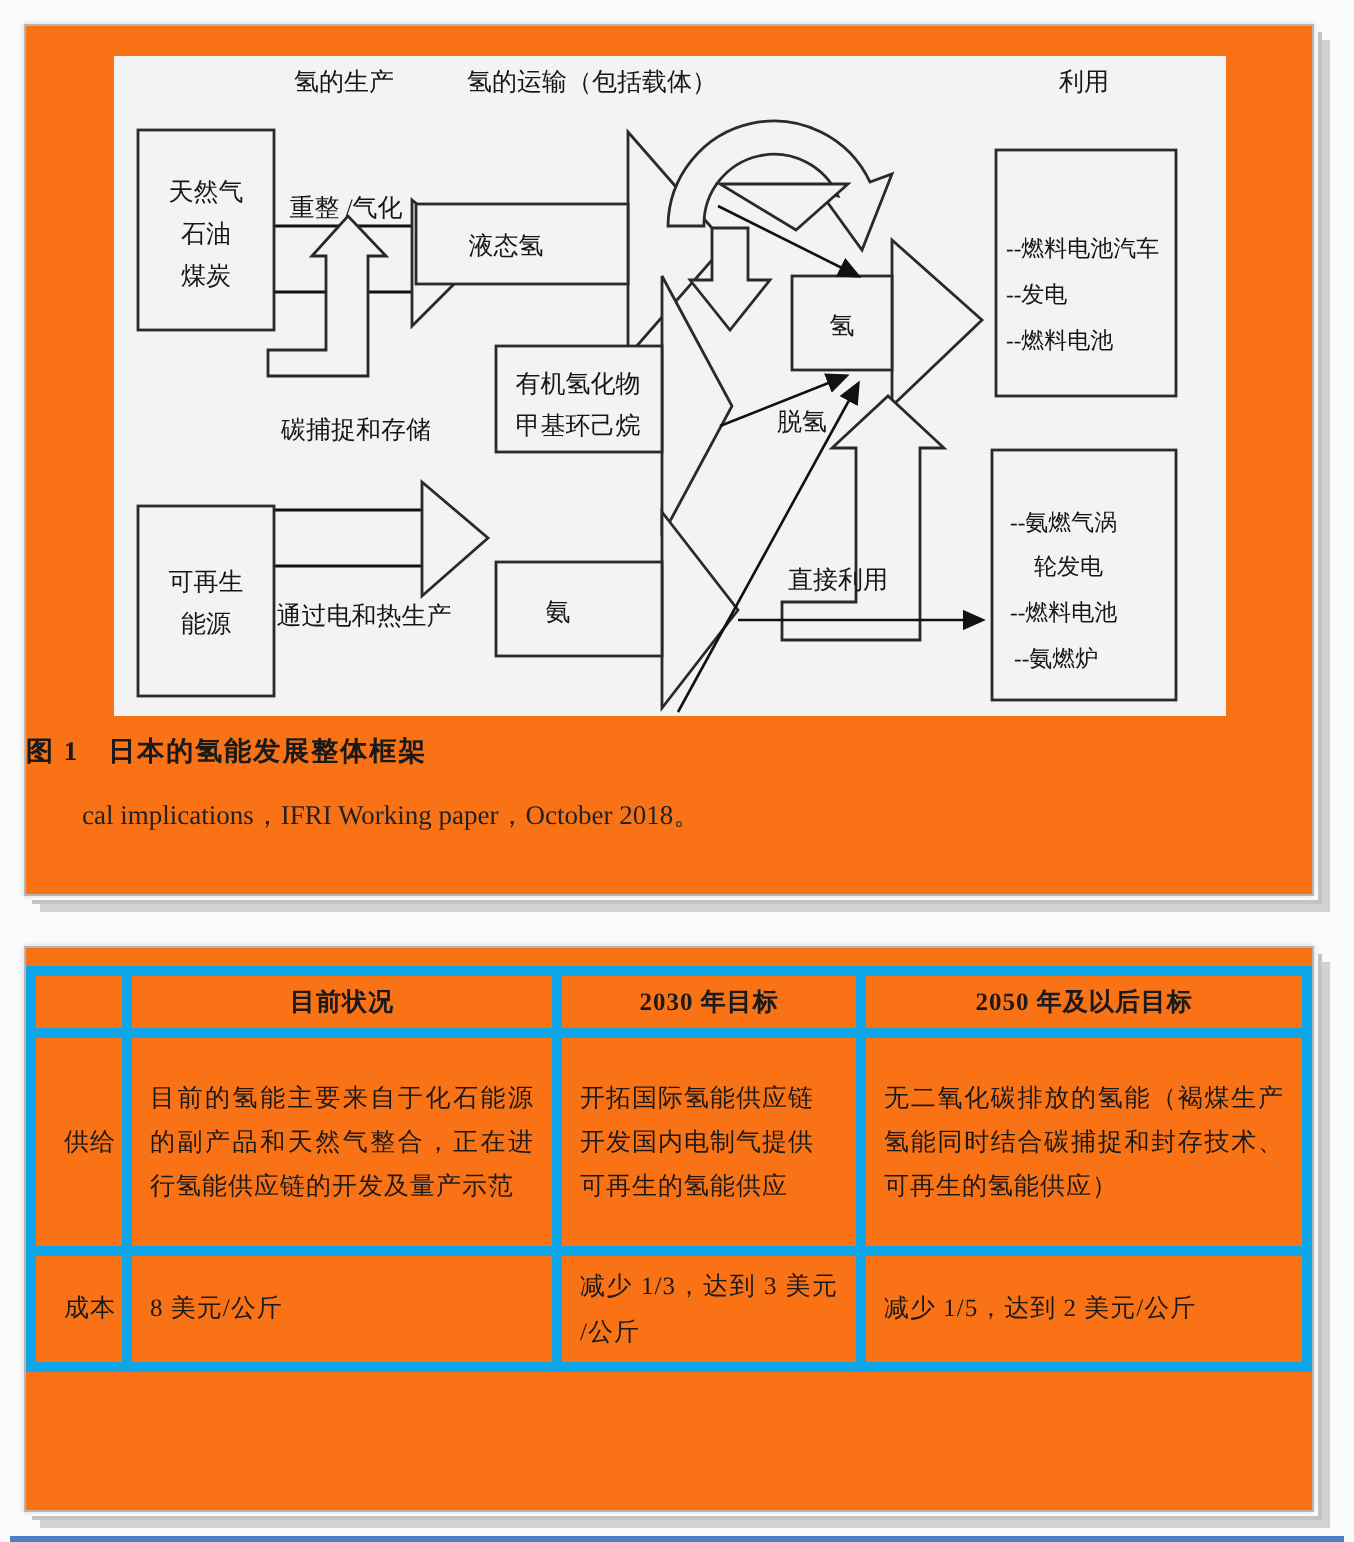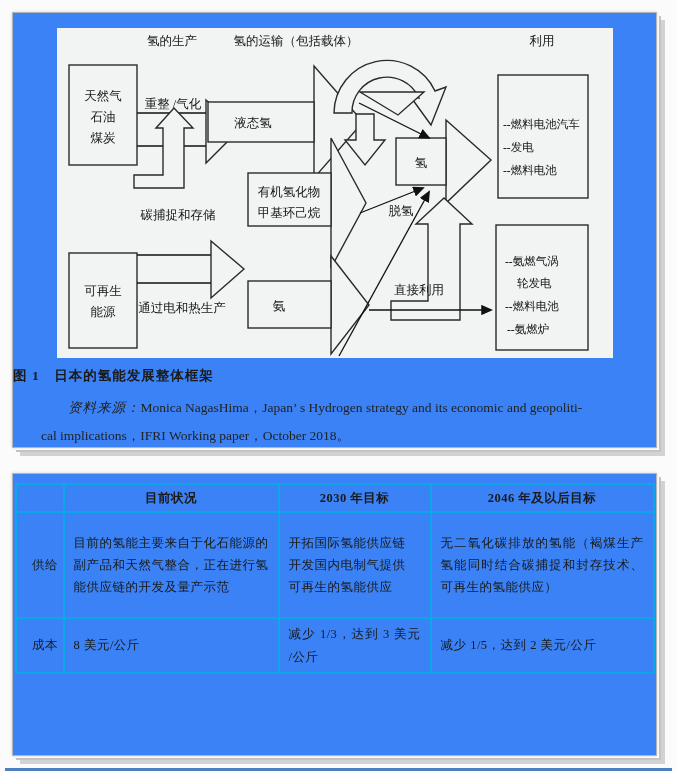--- a/index.html
+++ b/index.html
@@ -4,21 +4,21 @@
 <style>
   html,body{margin:0;padding:0;}
   body{
     width:677px;height:771px;position:relative;
     background:#fbfbfc;
     font-family:"Liberation Serif","DejaVu Serif",serif;
     color:#1a1a1a;
     overflow:hidden;
   }
   .page{
-    position:absolute;left:12px;width:643px;background:#3b82f6;
+    position:absolute;left:12px;width:643px;background:#f97316;
     border:1px solid #b5b5b5;
     box-shadow:
       0 0 3px rgba(0,0,0,.16),
       3px 3px 0 -1px #ffffff,
       4px 4px 0 0 #c4c4c4,
       6px 6px 0 -2px #ffffff,
       8px 8px 0 0 #d2d2d2;
   }
   .page-figure{top:12px;height:434px;}
   .page-table{top:473px;height:281px;}
@@ -39,21 +39,21 @@
 
   .tbl-title{
     text-align:center;font-weight:bold;font-size:13.5px;letter-spacing:1px;
     margin-top:15px;
   }
   table.strategy{
     margin:9px auto 0;border-collapse:collapse;table-layout:fixed;
     width:638px;border:2px solid #2e2e2e;
   }
   table.strategy th,table.strategy td{
-    border:2px solid #0ea5e9;vertical-align:middle;
+    border:5px solid #0ea5e9;vertical-align:middle;
     font-size:12.5px;line-height:1.78;letter-spacing:.5px;
   }
   table.strategy th{font-weight:bold;height:24px;padding:1px 2px;text-align:center;}
   td.rowlab{text-align:center;font-weight:normal;padding-left:12px;}
   td.cell{padding:3px 9px;text-align:justify;white-space:pre-line;}
   tr.r-supply td{height:98px;}
   tr.r-volume td{height:46px;}
   tr.r-cost td{height:47px;}
 
   .bottom-strip{
@@ -163,40 +163,39 @@
       <text class="dt" x="364" y="139" text-anchor="middle">氢</text>
       <text class="dt" x="222" y="282" text-anchor="middle">氨</text>
       <text class="dt" x="125" y="284" text-anchor="middle">通过电和热生产</text>
       <text class="dt" x="362" y="266" text-anchor="middle">直接利用</text>
     </svg>
   </div>
 
   <div class="fig-caption">图 1　日本的氢能发展整体框架</div>
 
   <div class="source">
-    <div class="ln1"><span class="kai">资料来源：</span><span>Monica NagasHima，Japan’ s Hydrogen strategy and its economic and geopoliti-</span></div>
     <div class="ln2">cal implications，IFRI Working paper，October 2018。</div>
   </div>
 </div>
 
 <div class="page page-table">
 
   <table class="strategy">
     <colgroup>
       <col style="width:48px">
         <col style="width:215px">
         <col style="width:152px">
         <col style="width:223px">
     </colgroup>
     <tbody>
         <tr>
       <th></th>
       <th>目前状况</th>
       <th>2030 年目标</th>
-      <th>2046 年及以后目标</th>
+      <th>2050 年及以后目标</th>
     </tr>
     <tr class="r-supply">
       <td class="rowlab">供给</td>
       <td class="cell">目前的氢能主要来自于化石能源的副产品和天然气整合，正在进行氢能供应链的开发及量产示范</td>
       <td class="cell">开拓国际氢能供应链
 开发国内电制气提供
 可再生的氢能供应</td>
       <td class="cell">无二氧化碳排放的氢能（褐煤生产氢能同时结合碳捕捉和封存技术、可再生的氢能供应）</td>
     </tr>
     <tr class="r-cost">

